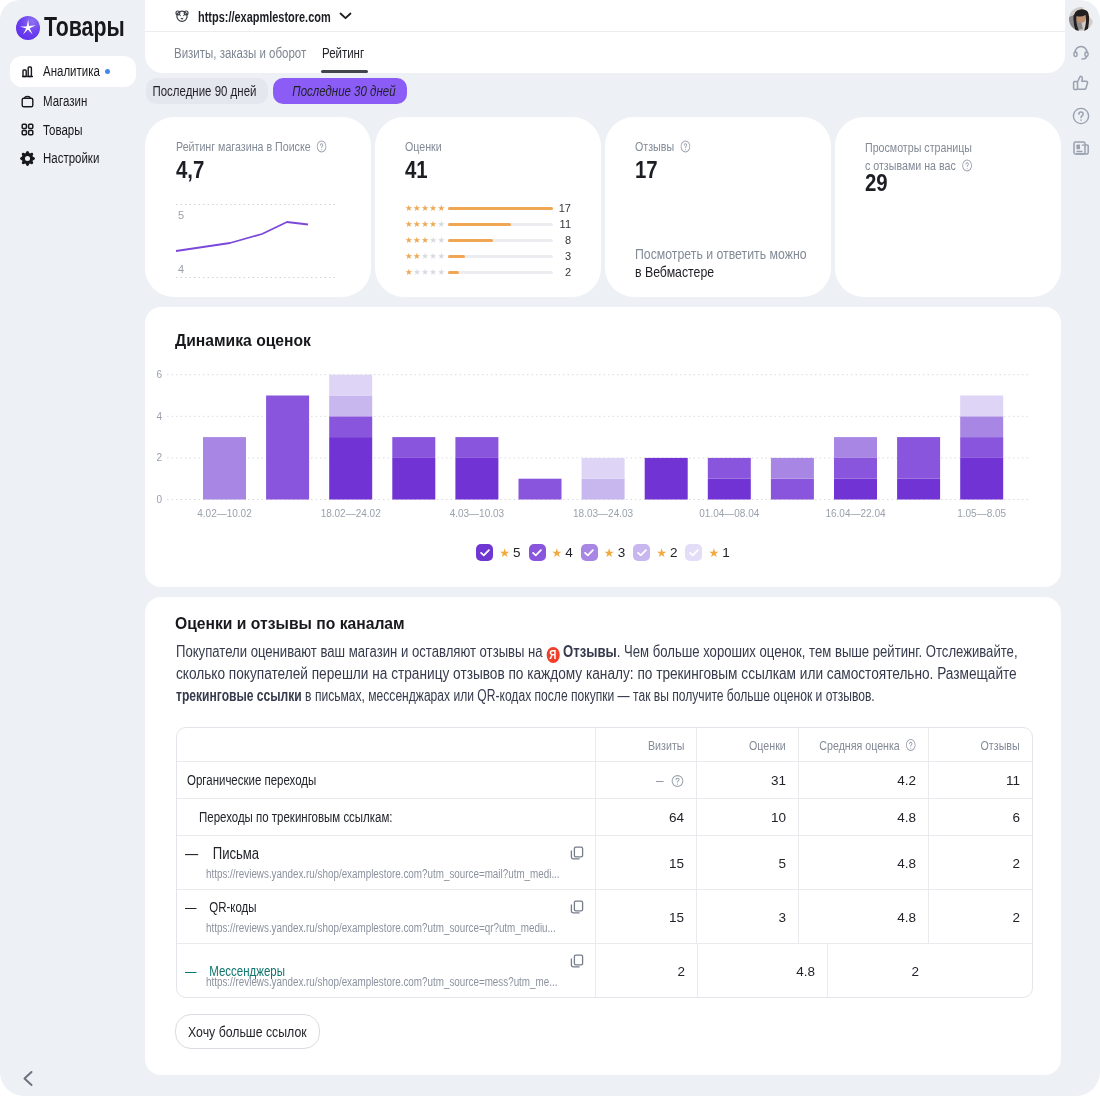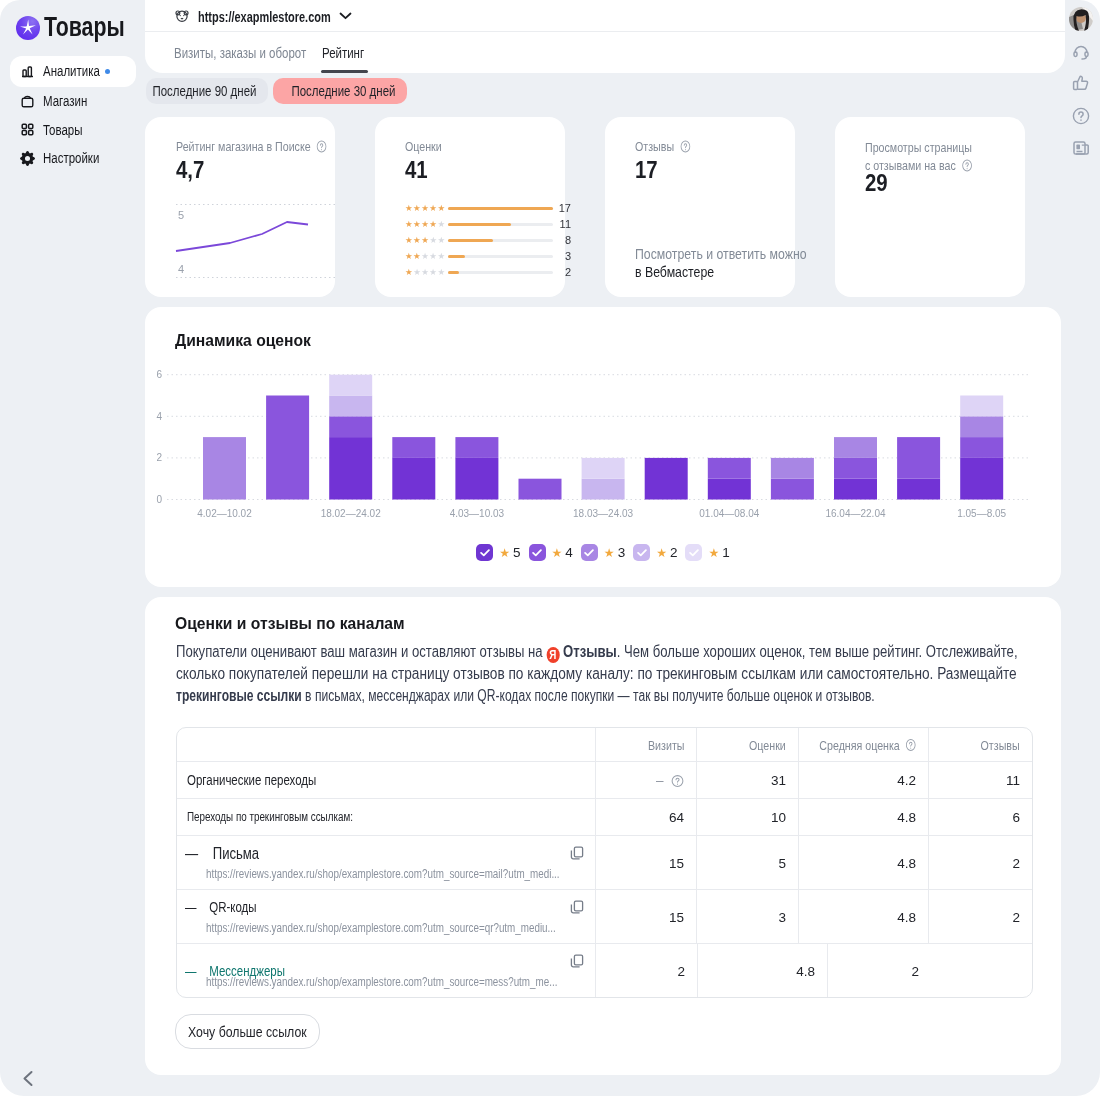--- a/index.html
+++ b/index.html
@@ -29,21 +29,21 @@
 .tbdivider { position:absolute; left:0; top:31px; width:920px; height:1px; background:#ebedf0; }
 .tab1 { position:absolute; left:29px; top:45px; font-size:14px; color:#7e8692; }
 .tab2 { position:absolute; left:177px; top:45px; font-size:14px; font-weight:500; color:#22242a; }
 .tabline { position:absolute; left:176px; top:70px; width:47px; height:3px; background:#43454d; border-radius:2px; }
 
 
 .chip { position:absolute; top:78px; height:26px; border-radius:10px; font-size:14px; color:#1f2127;
   display:flex; align-items:center; justify-content:flex-end; }
 
 
-.mc { top:117px; height:180px; width:190px; }
+.mc { top:117px; height:180px; width:226px;border-radius:29px; }
 
 
 .srow { position:absolute; left:30px; display:flex; align-items:center; height:12px; width:166px;}
 .stars { font-size:8.5px; letter-spacing:0.5px; width:43px; color:#d7dae0; white-space:nowrap;}
 .track { width:105px; height:3px; border-radius:2px; background:#ebedf0; position:relative; }
 .fill { position:absolute; left:0; top:0; height:3px; border-radius:2px; background:#efa753; }
 .scount { position:absolute; right:0; font-size:11px; color:#33353b; }
 
 
 .tbl { position:absolute; left:31px; top:130px; width:857px; border:1px solid #e2e5e9; border-radius:10px; overflow:hidden; background:#fff;}
@@ -115,21 +115,21 @@
   </div>
   <div class="tbdivider"></div>
   <div class="tab1"><span class="sx">Визиты, заказы и оборот</span></div>
   <div class="tab2"><span class="sx">Рейтинг</span></div>
   <div class="tabline"></div>
 </div>
 
 <div class="chip" style="left:146px; width:122px; background:#e4e7ed;">
     <span class="sx" style="transform-origin:50% 0;">Последние 90 дней</span>
   </div>
-<div class="chip" style="left:273px; width:134px; background:#fca5a5;">
+<div class="chip" style="left:273px; width:134px; background:#8b5cf6;font-style:italic;">
     <span class="sx" style="transform-origin:50% 0;">Последние 30 дней</span>
   </div>
 
 <div class="card mc" style="left:145px;">
   <div class="abs lbl" style="left:31px; top:21.5px;"><span class="sx">Рейтинг магазина в Поиске&nbsp; <svg width="13" height="13" viewBox="0 0 14 14" style="vertical-align:-2px" fill="none" stroke="#9aa1ac" stroke-width="1.1">
           <circle cx="7" cy="7" r="5.8"></circle>
           <path d="M5.4 5.6 c0-2.2 3.3-2.2 3.3 0 c0 1.3-1.7 1.2-1.7 2.6 M7 10.3 l0 .2" stroke-linecap="round"></path>
         </svg></span></div>
   <div class="abs big" style="left:31px; top:39px;">4,7</div>
   <svg class="abs" style="left:0;top:0;" width="226" height="180" viewBox="0 0 226 180">
@@ -332,21 +332,21 @@
         </div>
         <div class="tc b c4" style="height:36px;">
           <span class="num">4.2</span>
         </div>
         <div class="tc b c5" style="height:36px;">
           <span class="num">11</span>
         </div>
       </div>
       <div class="trow ">
         <div class="tc c1" style="height:36px;">
-          <div style="position:absolute;left:10px;top:50%;transform:translateY(-50%);font-size:12px;color:#22242a;"><span class="sx">Переходы по трекинговым ссылкам:</span></div>
+          <div style="position:absolute;left:22px;top:50%;transform:translateY(-50%);font-size:14px;color:#22242a;"><span class="sx">Переходы по трекинговым ссылкам:</span></div>
         </div>
         <div class="tc b c2" style="height:36px;">
           <span class="num">64</span>
         </div>
         <div class="tc b c3" style="height:36px;">
           <span class="num">10</span>
         </div>
         <div class="tc b c4" style="height:36px;">
           <span class="num">4.8</span>
         </div>

